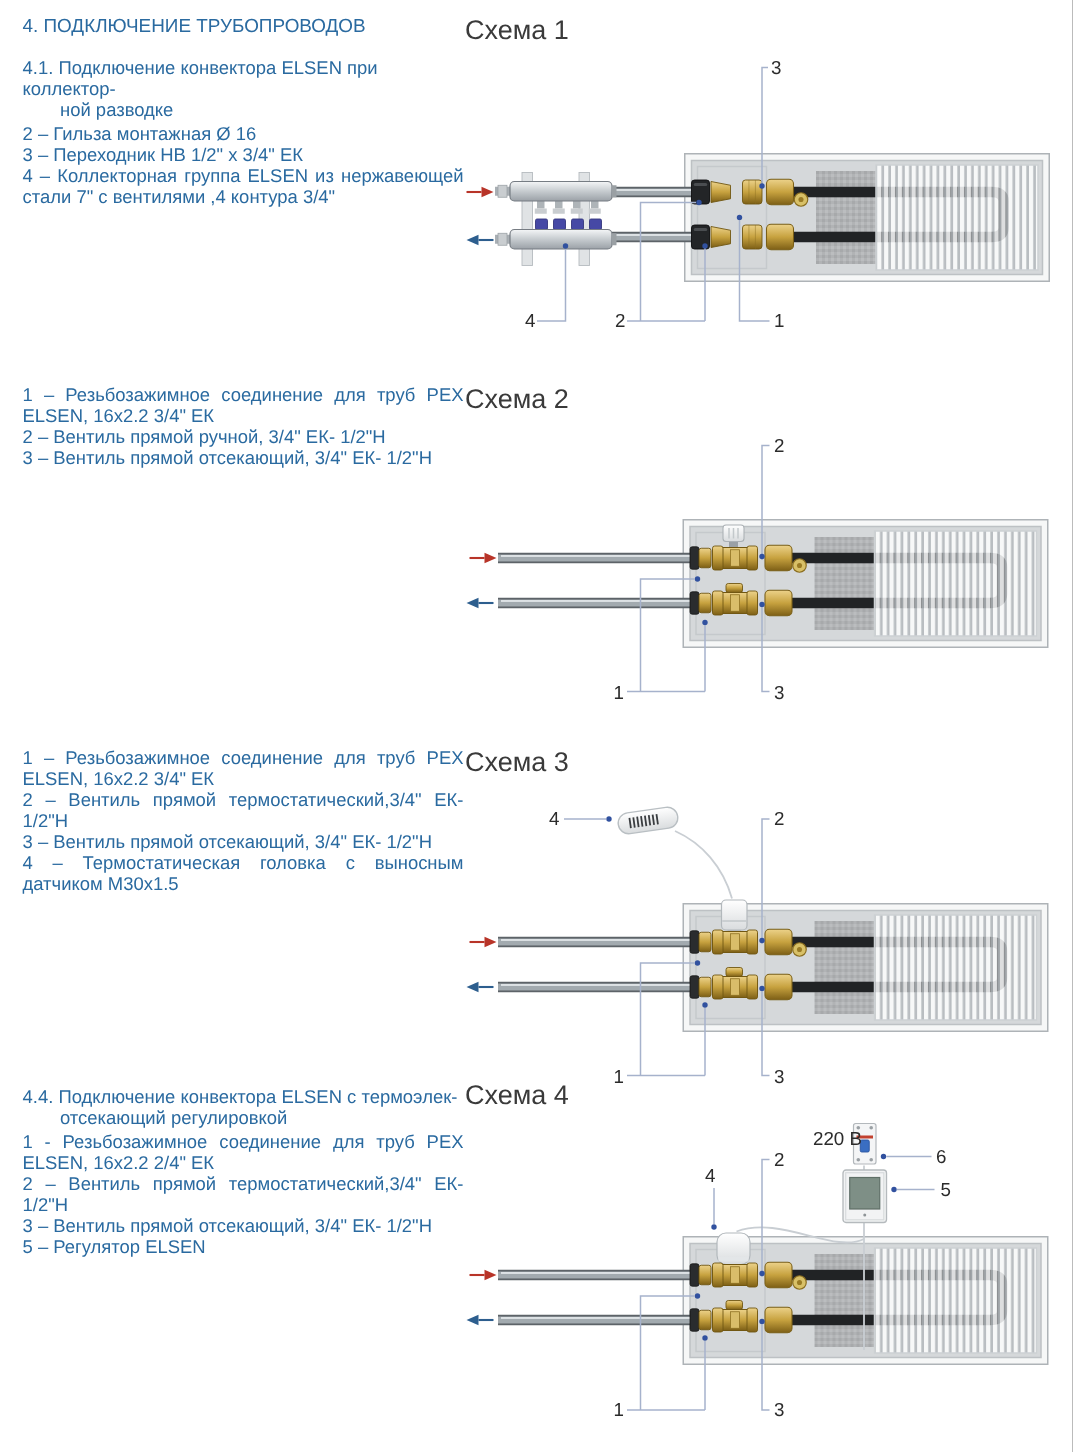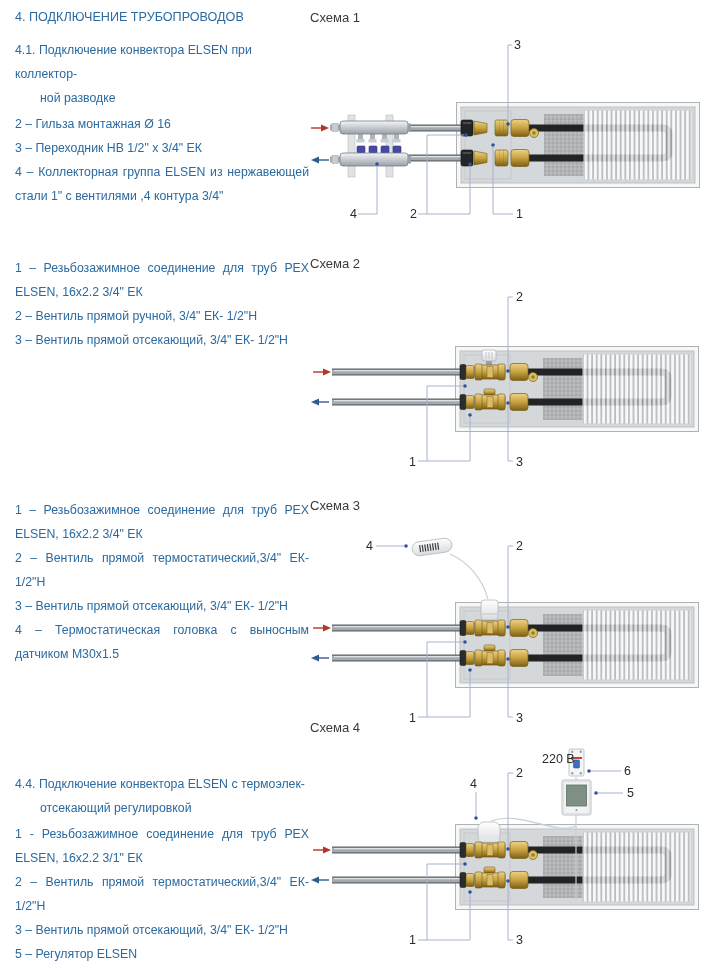--- a/index.html
+++ b/index.html
@@ -1,25 +1,25 @@
 <!DOCTYPE html>
 <html><head>
 <meta charset="utf-8">
 <style>
   html,body{margin:0;padding:0;background:#888;}
   .page{
     position:relative;width:715px;height:968px;background:#ffffff;
     font-family:"Liberation Sans", sans-serif;overflow:hidden;margin:0 auto;text-decoration:underline;
   }
   .doc-title{position:absolute;left:15px;top:10px;width:320px;font-size:12.6px;color:#2a6aa0;}
-  .sec{position:absolute;left:15px;width:294px;font-size:12.3px;line-height:24px;color:#2a6aa0;}
+  .sec{position:absolute;left:15px;width:294px;font-size:12.3px;line-height:14px;color:#2a6aa0;}
   .sec p{margin:0;text-align:justify;}
   .sec p.sec-heading{margin-bottom:2px;text-align:left;}
   .sec-heading .l2{margin-left:25px;}
-  .scheme-label{position:absolute;left:310px;width:90px;font-size:13px;color:#3a3a3a;}
+  .scheme-label{position:absolute;left:310px;width:90px;font-size:18px;color:#3a3a3a;}
   svg{position:absolute;overflow:visible;}
   svg text{font-family:"Liberation Sans", sans-serif;}
   .callout-text{font-size:12.5px;fill:#2b2b2b;}
   .leader{stroke:#a6b2cc;stroke-width:1;fill:none;}
   .dot{fill:#31519f;}
   .wire{stroke:#c9ced3;stroke-width:1.2;fill:none;}
   .red-ln{stroke:#b83428;stroke-width:1.4;}
   .blue-ln{stroke:#2d5e8e;stroke-width:1.4;}
 </style>
 </head>
@@ -188,39 +188,39 @@
       </g>
     </defs>
   </svg>
 
   <div class="doc-title">4. ПОДКЛЮЧЕНИЕ ТРУБОПРОВОДОВ</div>
 
   <div class="sec" style="top:38px">
     <p class="sec-heading"><span>4.1. Подключение конвектора ELSEN при коллектор-</span><br><span class="l2">ной разводке</span></p>
     <p class="item">2 – Гильза монтажная Ø 16</p>
     <p class="item">3 – Переходник НВ  1/2" х 3/4" ЕК</p>
-    <p class="item">4 – Коллекторная группа ELSEN из нержавеющей стали 1" с вентилями ,4 контура 3/4"</p>
+    <p class="item">4 – Коллекторная группа ELSEN из нержавеющей стали 7" с вентилями ,4 контура 3/4"</p>
   </div>
 
   <div class="sec" style="top:256px">
     <p class="item">1 – Резьбозажимное соединение для труб PEX ELSEN, 16х2.2 3/4" ЕК</p>
     <p class="item">2 – Вентиль прямой ручной, 3/4" ЕК- 1/2"Н</p>
     <p class="item">3 – Вентиль прямой отсекающий, 3/4" ЕК- 1/2"Н</p>
   </div>
 
   <div class="sec" style="top:498px">
     <p class="item">1 – Резьбозажимное соединение для труб PEX ELSEN, 16х2.2 3/4" ЕК</p>
     <p class="item">2 – Вентиль прямой термостатический,3/4" ЕК- 1/2"Н</p>
     <p class="item">3 – Вентиль прямой отсекающий, 3/4" ЕК- 1/2"Н</p>
     <p class="item">4 – Термостатическая головка с выносным датчиком M30x1.5</p>
   </div>
 
-  <div class="sec" style="top:772px">
+  <div class="sec" style="top:724px">
     <p class="sec-heading"><span>4.4. Подключение конвектора ELSEN с термоэлек-</span><br><span class="l2">отсекающий регулировкой</span></p>
-    <p class="item">1 - Резьбозажимное соединение для труб PEX ELSEN, 16х2.2 3/1" ЕК</p>
+    <p class="item">1 - Резьбозажимное соединение для труб PEX ELSEN, 16х2.2 2/4" ЕК</p>
     <p class="item">2 – Вентиль прямой термостатический,3/4" ЕК- 1/2"Н</p>
     <p class="item">3 – Вентиль прямой отсекающий, 3/4" ЕК- 1/2"Н</p>
     <p class="item">5 – Регулятор ELSEN</p>
   </div>
 
   <div class="scheme-label" style="top:10px">Схема 1</div>
   <div class="scheme-label" style="top:256px">Схема 2</div>
   <div class="scheme-label" style="top:498px">Схема 3</div>
   <div class="scheme-label" style="top:720px">Схема 4</div>
 

